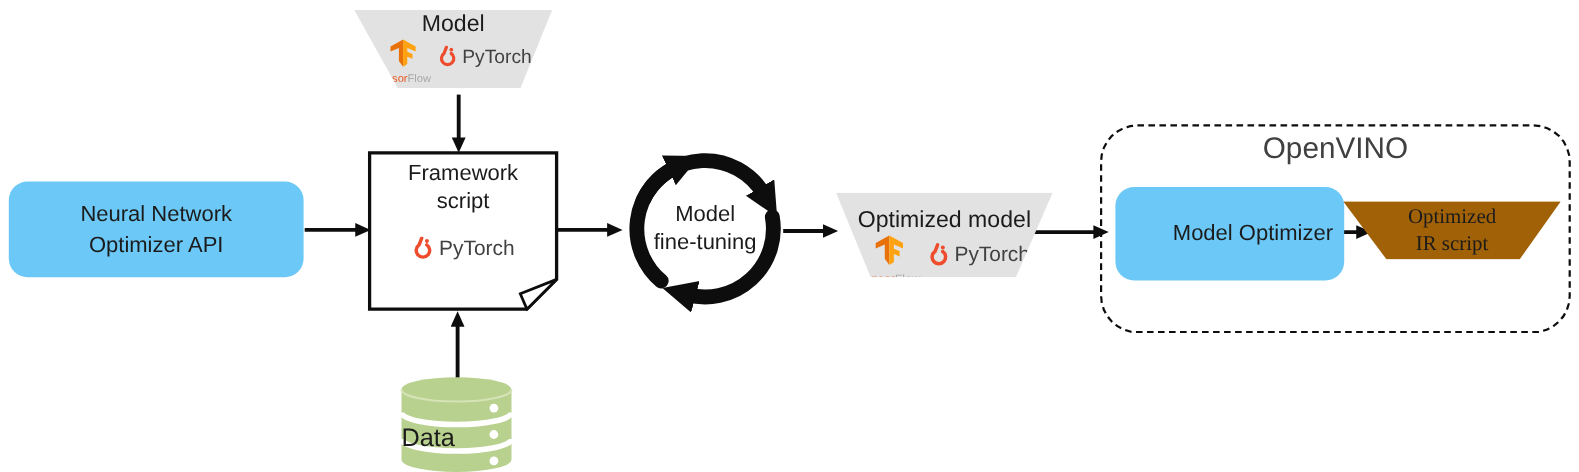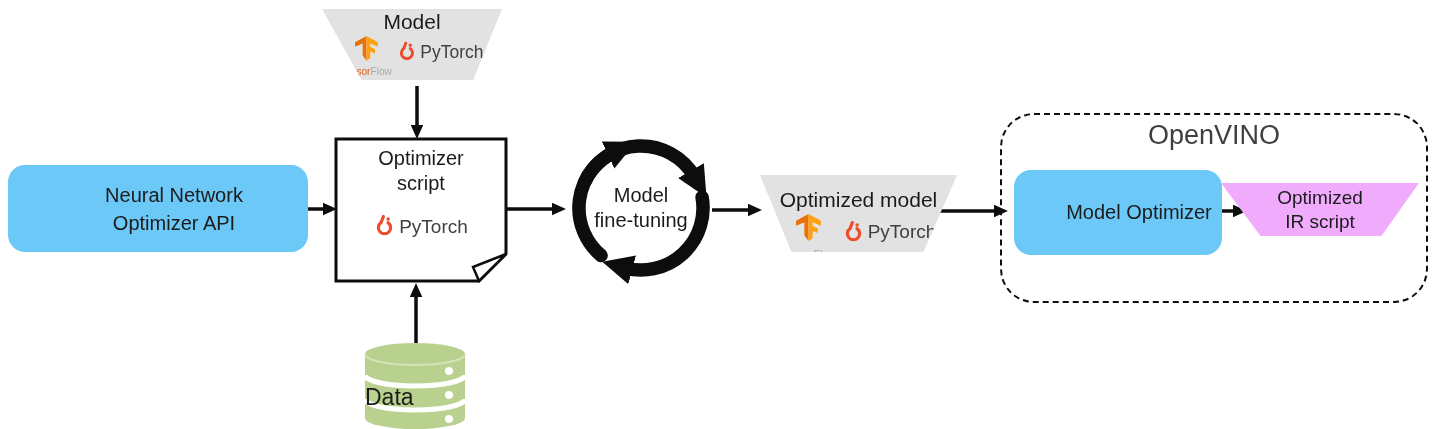--- a/index.html
+++ b/index.html
@@ -8,42 +8,42 @@
     font-family:"Liberation Sans", sans-serif;color:#1b1b1b;
   }
   .overlay{position:absolute;left:0;top:0;width:1435px;height:429px;}
 
   
   .bluebox{
     position:absolute;background:#6CC8F6;border-radius:17px;
     display:flex;flex-direction:column;align-items:center;justify-content:center;
     text-align:center;
   }
-  .nncf{left:8px;top:165px;width:268px;height:87px;font-size:20px;line-height:28px;padding-left:32px;}
+  .nncf{left:8px;top:165px;width:268px;height:87px;font-size:20px;line-height:28px;}
   .mo{left:12px;top:55px;width:166px;height:85px;font-size:20px;padding-left:42px;}
 
   
   .trap{
     position:absolute;display:flex;flex-direction:column;align-items:center;
     text-align:center;
   }
   .trap-model{
     left:322px;top:9px;width:180px;height:71px;background:#E2E2E2;
     clip-path:polygon(0 0,100% 0,84% 100%,22% 100%);
     font-size:21px;line-height:25px;
   }
   .trap-optm{
     left:760px;top:175px;width:197px;height:77px;background:#E2E2E2;
     clip-path:polygon(0 0,100% 0,83% 100%,16% 100%);
     font-size:21px;line-height:26px;padding-top:12px;box-sizing:border-box;
   }
   .trap-ir{
-    left:219px;top:68px;width:198px;height:53px;background:#f0abfc;
+    left:219px;top:68px;width:198px;height:53px;background:#a16207;
     clip-path:polygon(0 0,100% 0,81% 100%,20% 100%);
-    font-size:19px;line-height:24px;padding-top:3px;box-sizing:border-box;
+    font-size:19px;line-height:24px;padding-top:3px;box-sizing:border-box;font-family:Liberation Serif, serif;
   }
 
   
   .doc-svg{position:absolute;left:334px;top:137px;}
   .doc-content{
     position:absolute;left:335px;top:139px;width:172px;height:140px;
     display:flex;flex-direction:column;align-items:center;text-align:center;
     font-size:20px;line-height:25px;padding-top:7px;box-sizing:border-box;
   }
 
@@ -134,21 +134,21 @@
         <span class="pt-label">PyTorch</span>
       </div>
     </div>
   </div>
 
   <svg class="doc-svg" width="175" height="146" viewBox="0 0 175 146">
     <path d="M2 2 H172 V117 L145 144 H2 Z" fill="#ffffff" stroke="#0d0d0d" stroke-width="3"></path>
     <path d="M172 117 L139 130 L145 144 Z" fill="#ffffff" stroke="#0d0d0d" stroke-width="2.5"></path>
   </svg>
   <div class="doc-content">
-    <span>Optimizer</span>
+    <span>Framework</span>
     <span>script</span>
     <div class="logo-row">
       <div class="pt-logo">
         <svg width="21" height="23" viewBox="0 0 22 24">
           <path d="M14.67 7.96 A6.4 6.4 0 1 1 7.33 7.96 L9.8 1.6" fill="none" stroke="#EE4C2C" stroke-width="3.3" stroke-linecap="round"></path>
           <circle cx="14.8" cy="4.2" r="1.9" fill="#EE4C2C"></circle>
         </svg>
         <span class="pt-label">PyTorch</span>
       </div>
     </div>

